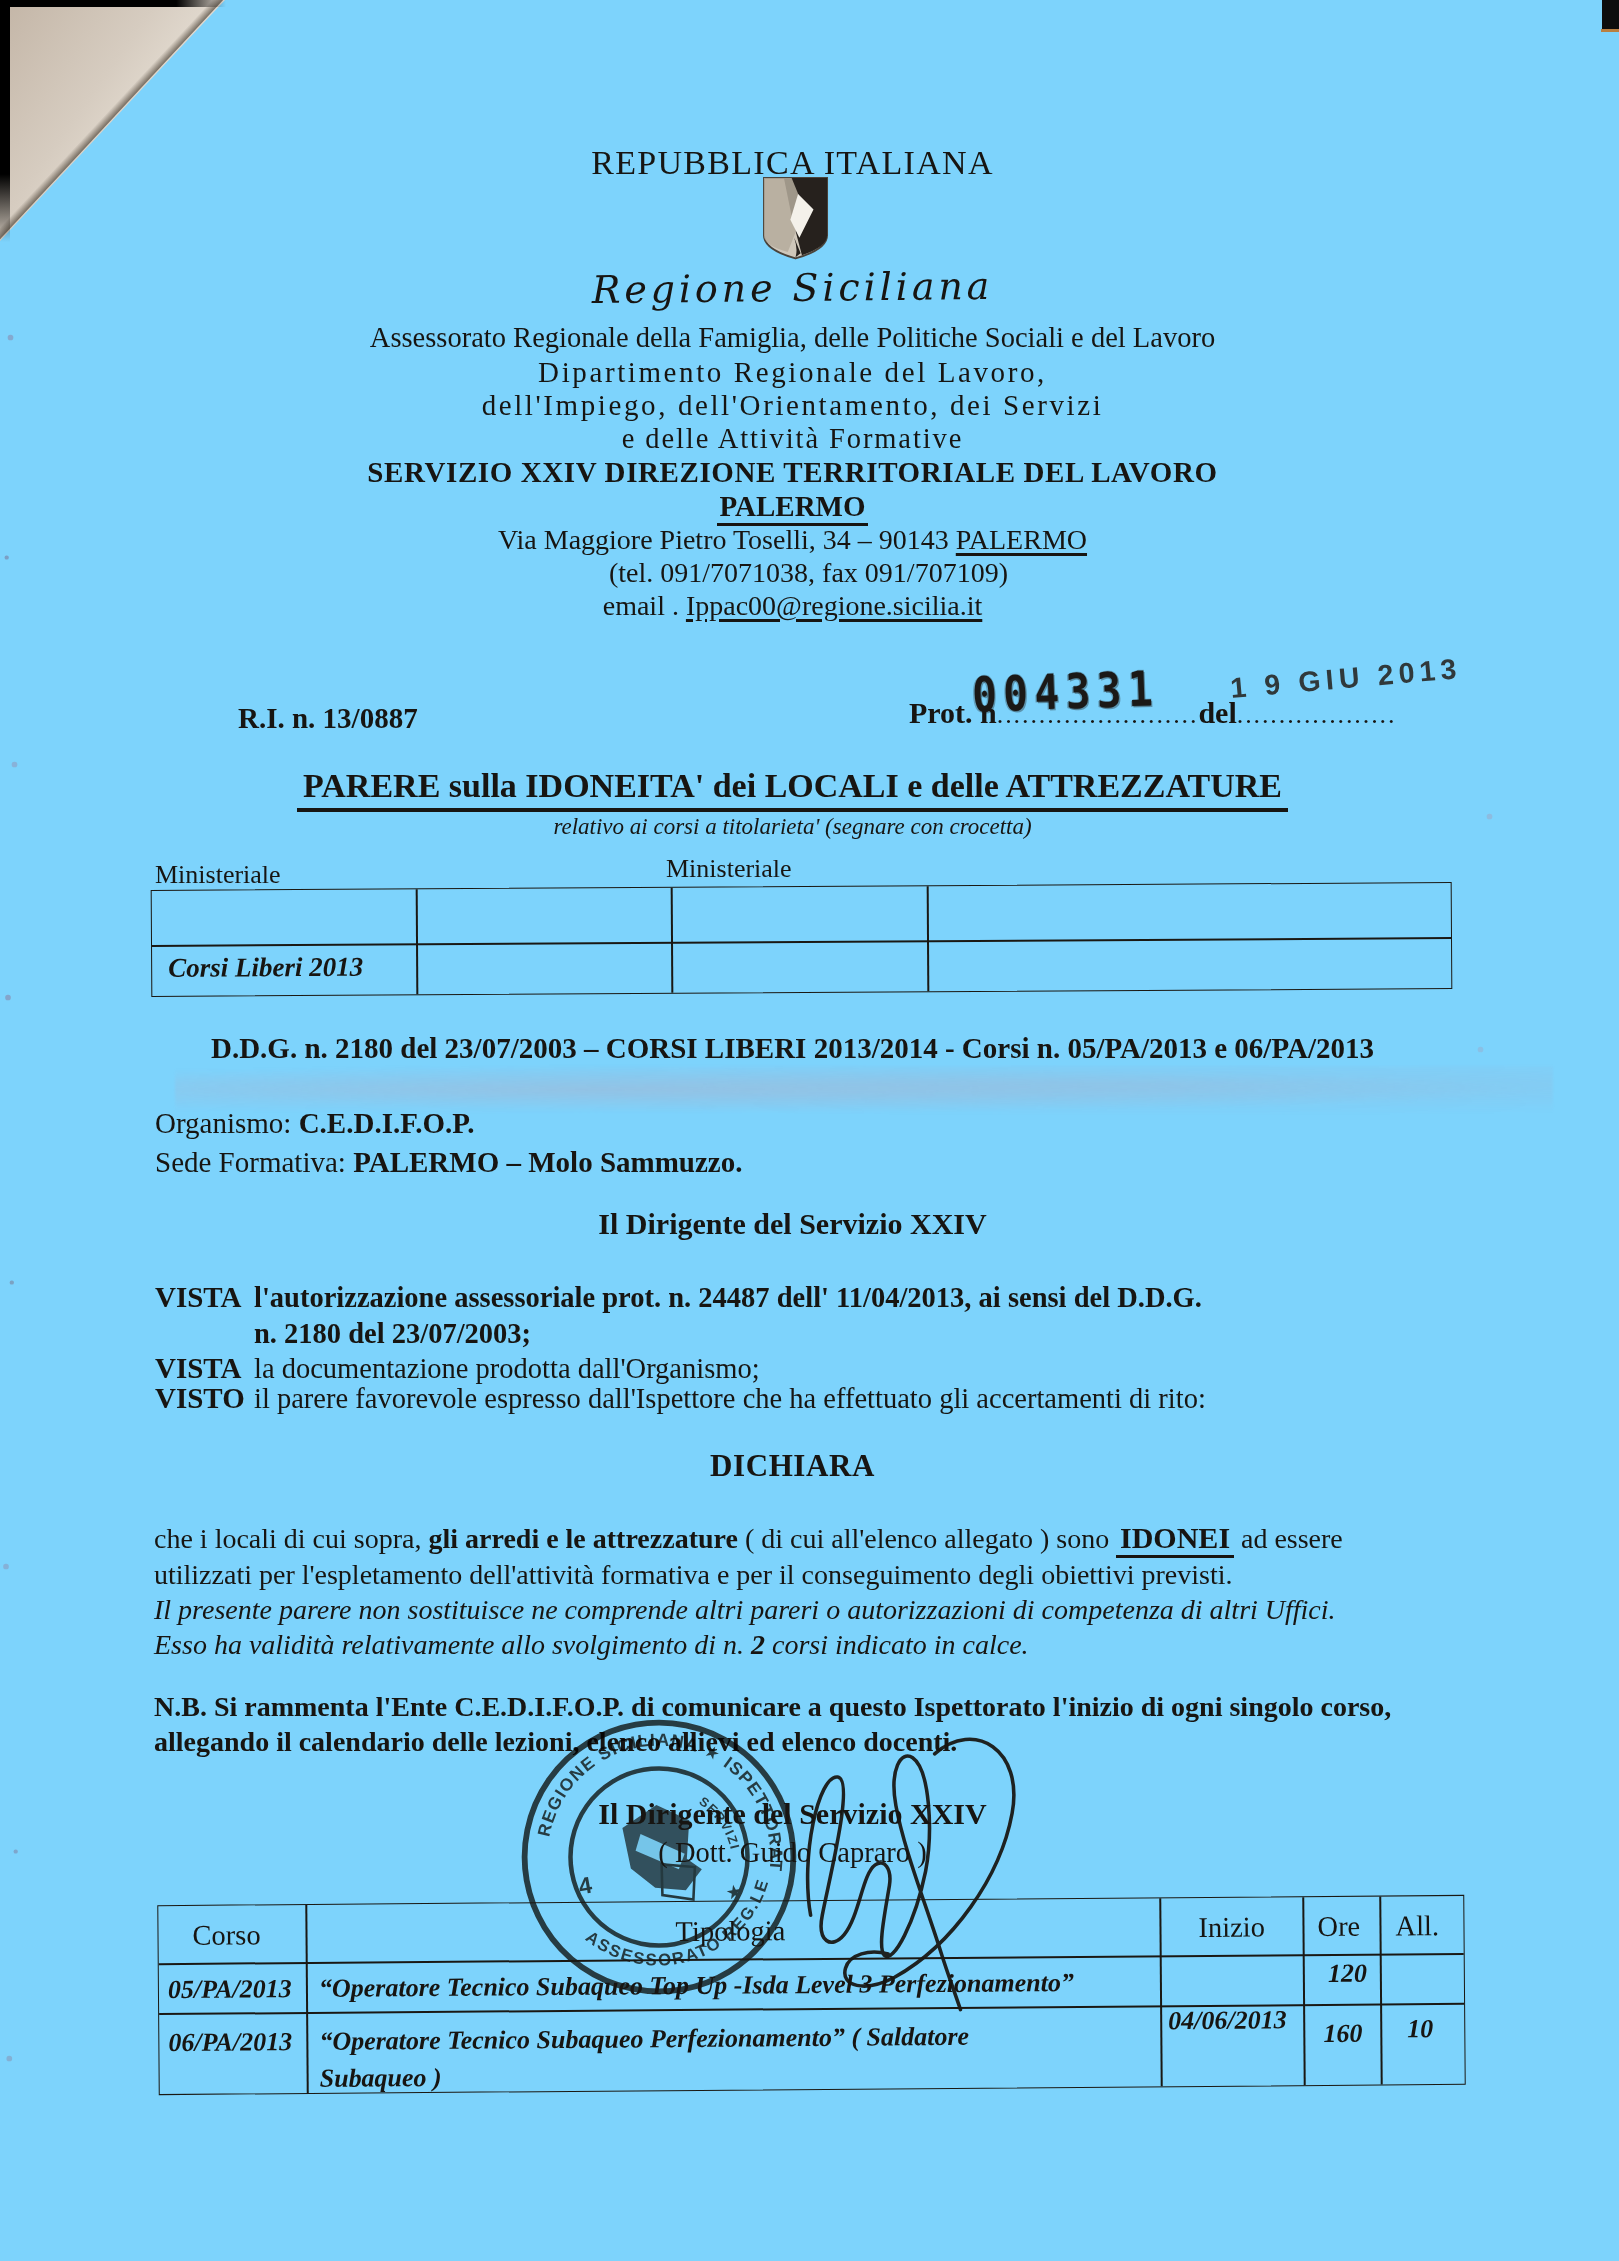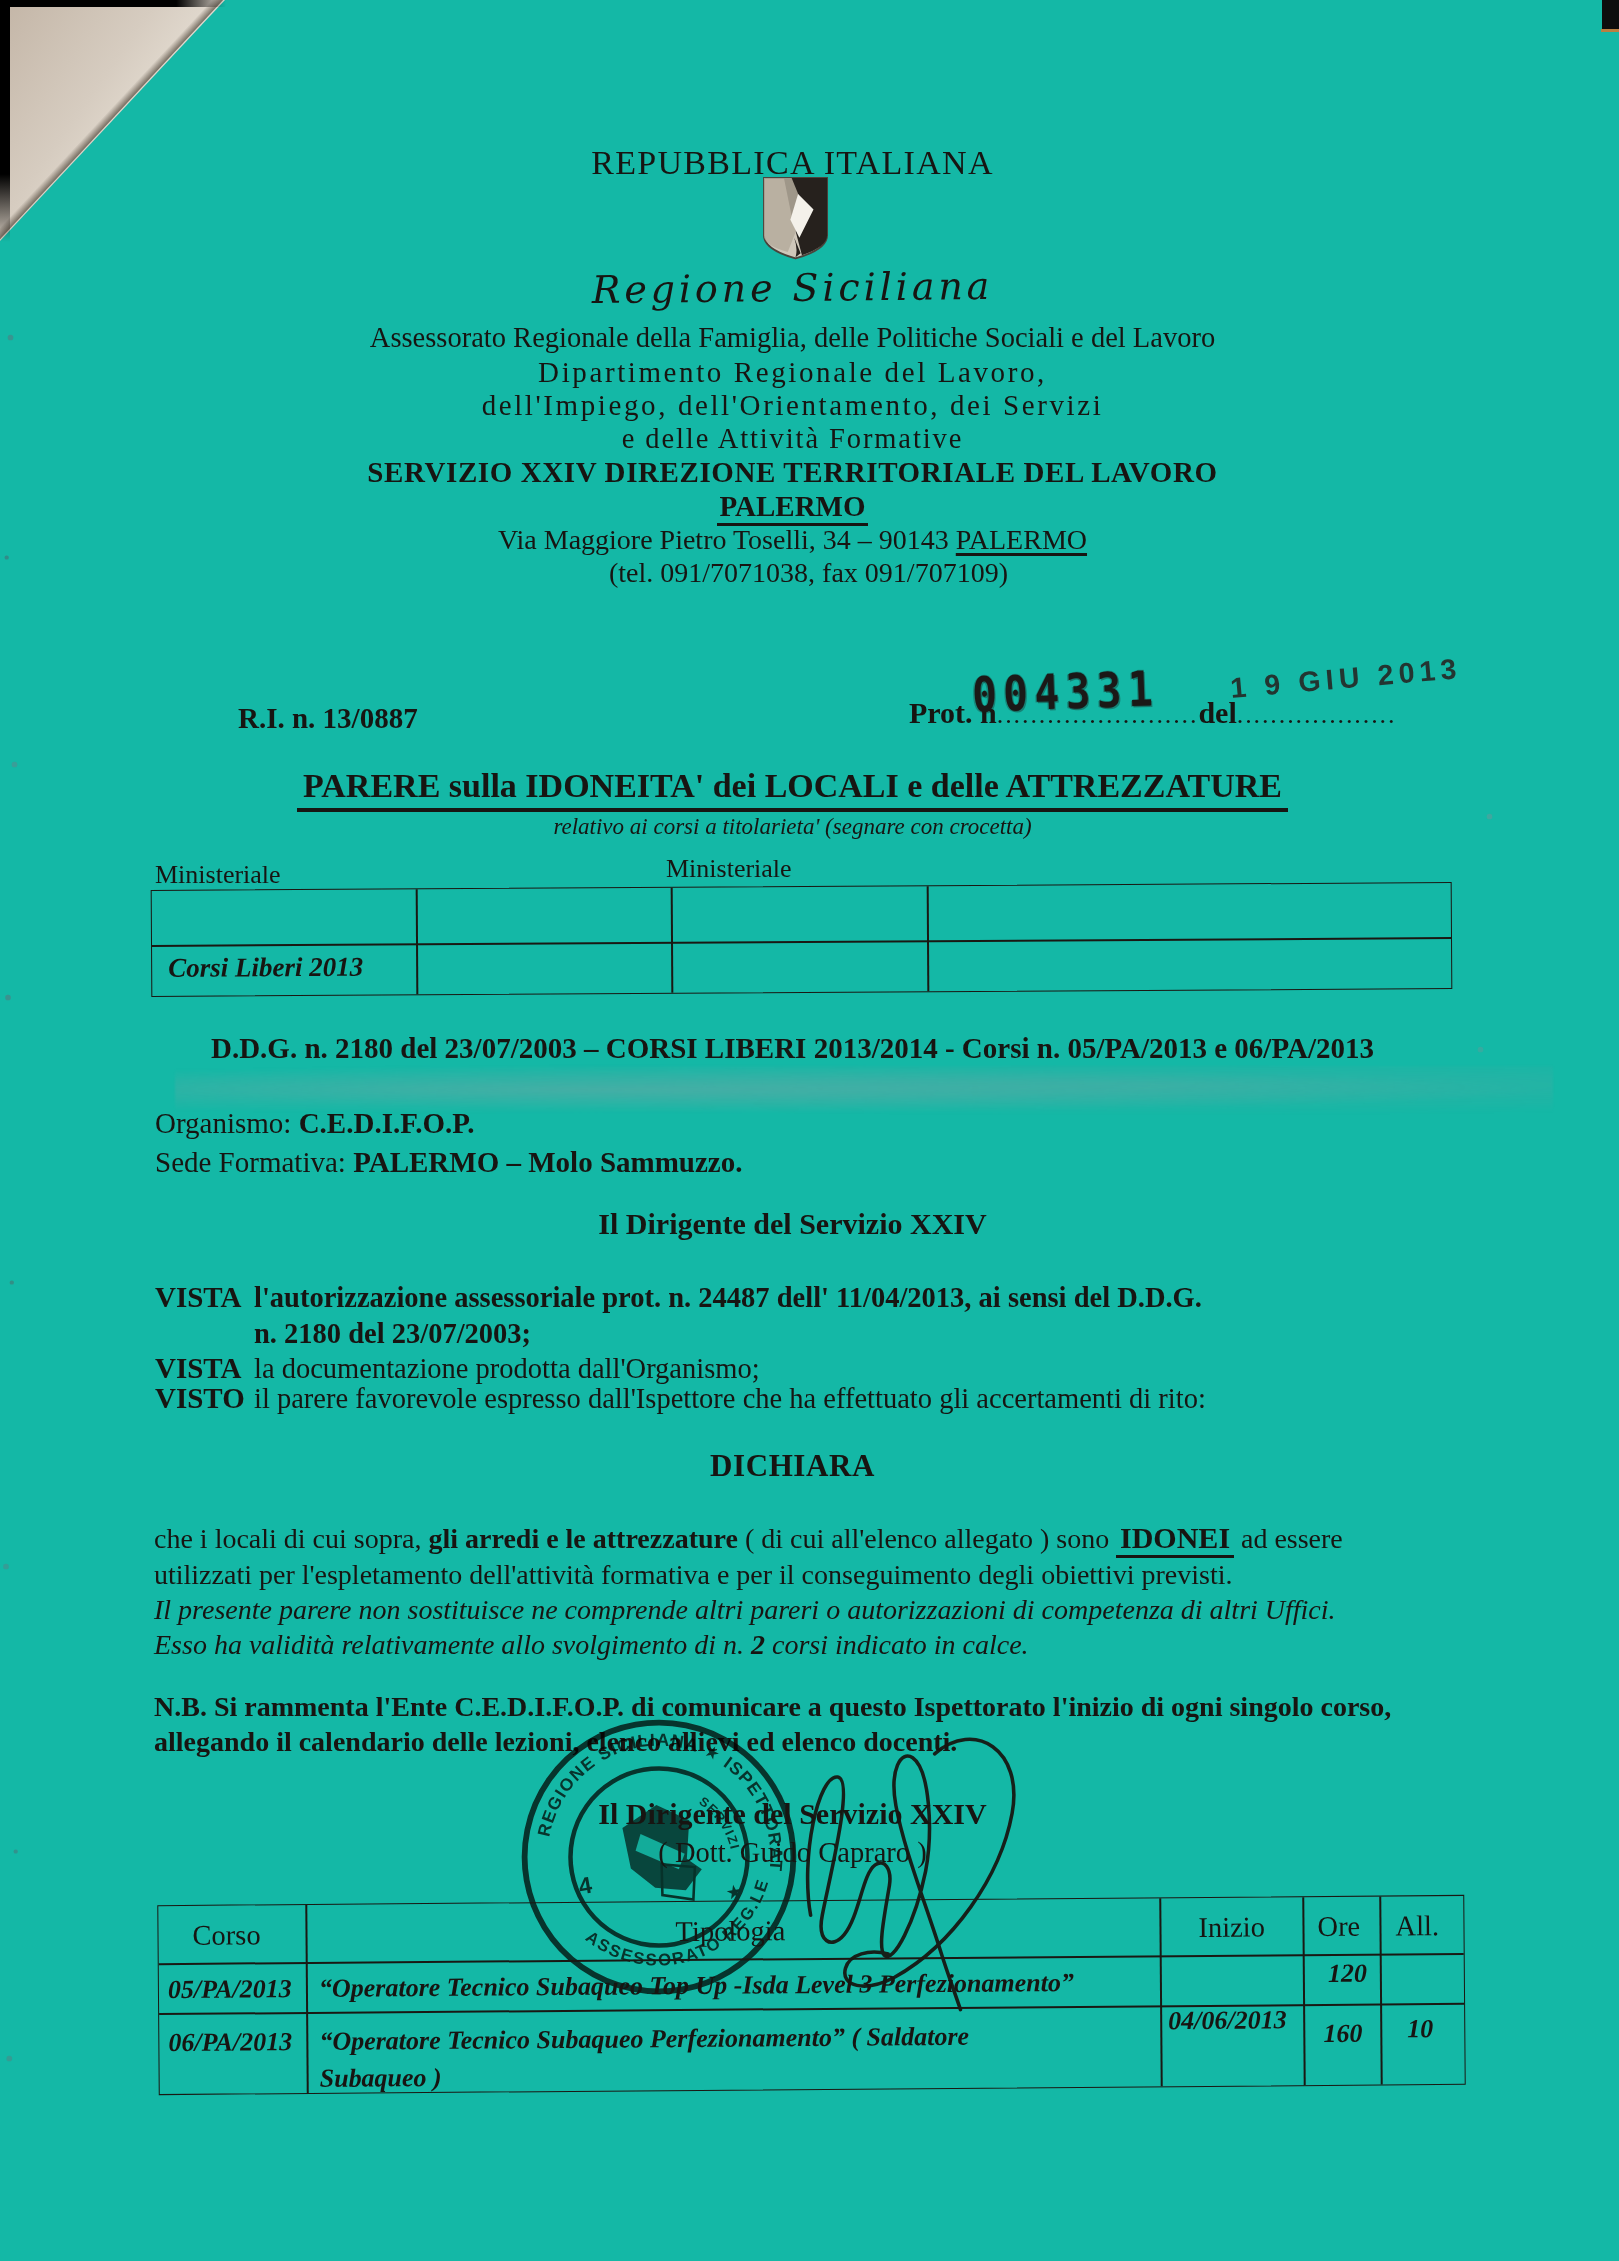--- a/index.html
+++ b/index.html
@@ -1,17 +1,17 @@
 <!DOCTYPE html>
 <html style="font-size:10.3px"><head>
 <meta charset="utf-8">
 <style>
   html,body{margin:0;padding:0;background:#9a9a9a;}
   .page{
-    position:relative;width:1620px;height:2261px;background:#14b8a6;
+    position:relative;width:1620px;height:2261px;background:#7dd3fc;
     overflow:hidden;color:#171512;
     font-family:"Liberation Serif","DejaVu Serif",serif;
   }
   .abs{position:absolute;}
   .cline{position:absolute;left:0;width:1585px;text-align:center;white-space:nowrap;}
   .b{font-weight:700;text-align:center;}
   .i{font-style:italic;}
   .u{text-decoration:underline;text-decoration-thickness:2.6px;text-underline-offset:3.9px;}
   
   .fold-beige{left:0;top:0;width:225px;height:241px;
@@ -125,20 +125,21 @@
 
   <div class="cline script">Regione  Siciliana</div>
   <div class="cline hl1">Assessorato Regionale della Famiglia, delle Politiche Sociali e del Lavoro</div>
   <div class="cline hl2">Dipartimento Regionale del Lavoro,</div>
   <div class="cline hl3">dell'Impiego, dell'Orientamento, dei Servizi</div>
   <div class="cline hl4">e delle Attività Formative</div>
   <div class="cline service">SERVIZIO XXIV  DIREZIONE TERRITORIALE DEL LAVORO</div>
   <div class="cline city"><span>PALERMO</span></div>
   <div class="cline address"><span>Via Maggiore Pietro Toselli, 34 – 90143 </span><span class="u">PALERMO</span></div>
   <div class="cline phone">(tel. 091/7071038, fax 091/707109)</div>
+  <div class="cline email"><span>email . </span><span class="u">Ippac00@regione.sicilia.it</span></div>
 
   <div class="abs ri">R.I. n. 13/0887</div>
   <div class="abs protline"><span>Prot. n</span><span class="dots">........................</span><span>del</span><span class="dots">...................</span></div>
   <div class="abs prot-num">004331</div>
   <div class="abs date-stamp">1 9 GIU 2013</div>
 
   <div class="cline subtitle">relativo ai corsi a titolarieta' (segnare con crocetta)</div>
   <div class="cline title"><span>PARERE sulla IDONEITA' dei LOCALI e delle ATTREZZATURE</span></div>
 
   <div class="abs lab-ass">Ministeriale</div>

